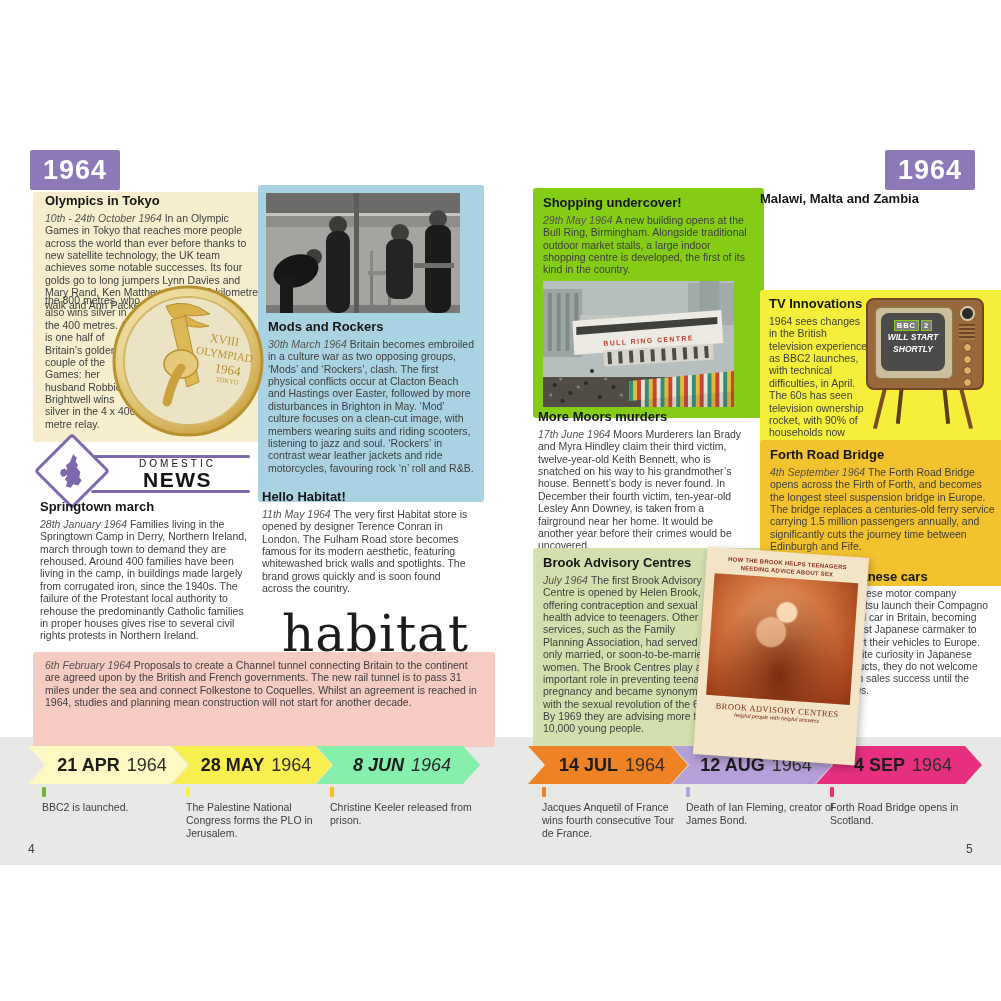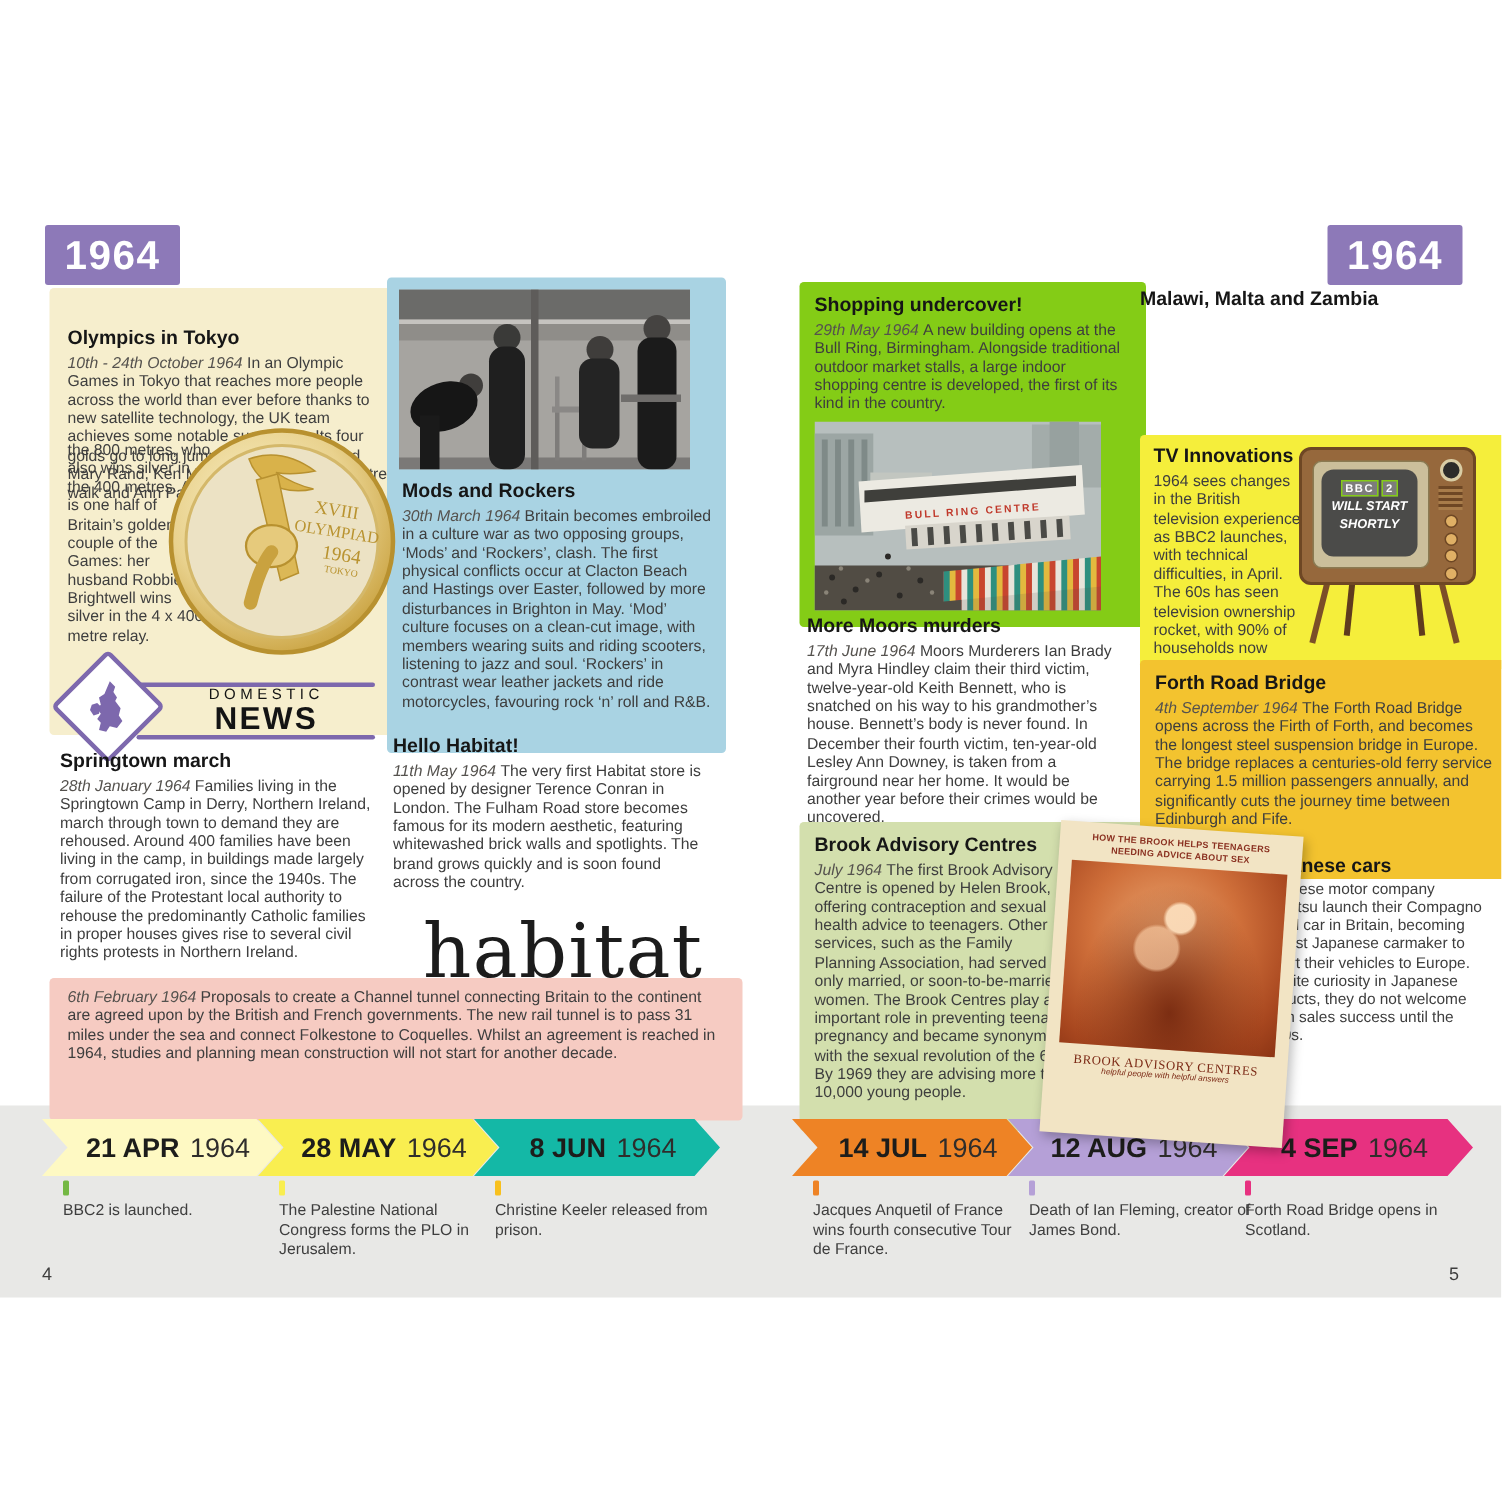--- a/index.html
+++ b/index.html
@@ -6,21 +6,21 @@
   .canvas{position:relative;width:1001px;height:1001px;background:#ffffff;font-family:"Liberation Sans",sans-serif;overflow:hidden}
   .abs{position:absolute}
   .hd{font-size:13px;font-weight:800;color:#161616;line-height:1.15;margin:0 0 3px}
   .bd{font-size:10.5px;line-height:1.18;color:#3e3e3e;margin:0}
   .date{font-style:italic;color:#55524e}
   .date::after{content:" "}
   .badge{width:90px;height:40px;color:#fff;font-size:27px;font-weight:800;display:flex;align-items:center;justify-content:center;letter-spacing:1px;border-radius:2px}
   #badge-left{left:30px;top:150px}
   #badge-right{left:885px;top:150px}
   section{border-radius:3px}
-  #olympics{left:33px;top:192px;width:219px;height:246px;padding:26px 12px}
+  #olympics{left:33px;top:192px;width:219px;height:246px;padding:2px 12px}
   #olympics .body2{position:absolute;left:12px;top:102px;width:96px}
   #medal{position:absolute;left:78px;top:92px;width:154px;height:154px;z-index:2}
   #mods{left:258px;top:185px;width:210px;height:301px;padding:8px}
   #mods .hd{margin-top:7px;margin-left:2px}
   #mods .bd{margin-left:2px}
   .mods-photo{width:194px;height:120px;display:block}
   #dnews{left:33px;top:441px;width:219px;height:57px}
   .dn-line{position:absolute;left:58px;right:2px;height:3px;border-radius:2px}
   #dn1{top:14px}#dn2{top:49px}
   #diamond{position:absolute;left:12px;top:3px;width:48px;height:48px;background:#fff;border:3px solid #7d68ad;border-radius:4px;transform:rotate(45deg);display:flex;align-items:center;justify-content:center}
@@ -294,21 +294,21 @@
   </section>
 
   <div class="chev" style="left: 28px; width: 152px; background-color: #fef9c3;">
       <span class="cd">21 APR</span>
       <span class="cy">1964</span>
     </div>
   <div class="chev" style="left: 172px; width: 152px; background-color: rgb(249, 238, 80);">
       <span class="cd">28 MAY</span>
       <span class="cy">1964</span>
     </div>
-  <div class="chev" style="left: 316px; width: 156px; background-color: #14b8a6;">
+  <div class="chev" style="left: 316px; width: 156px; background-color: #86efac; font-style: italic;">
       <span class="cd">8 JUN</span>
       <span class="cy">1964</span>
     </div>
   <div class="chev" style="left: 528px; width: 152px; background-color: rgb(238, 131, 37);">
       <span class="cd">14 JUL</span>
       <span class="cy">1964</span>
     </div>
   <div class="chev" style="left: 672px; width: 152px; background-color: rgb(181, 160, 215);">
       <span class="cd">12 AUG</span>
       <span class="cy">1964</span>

